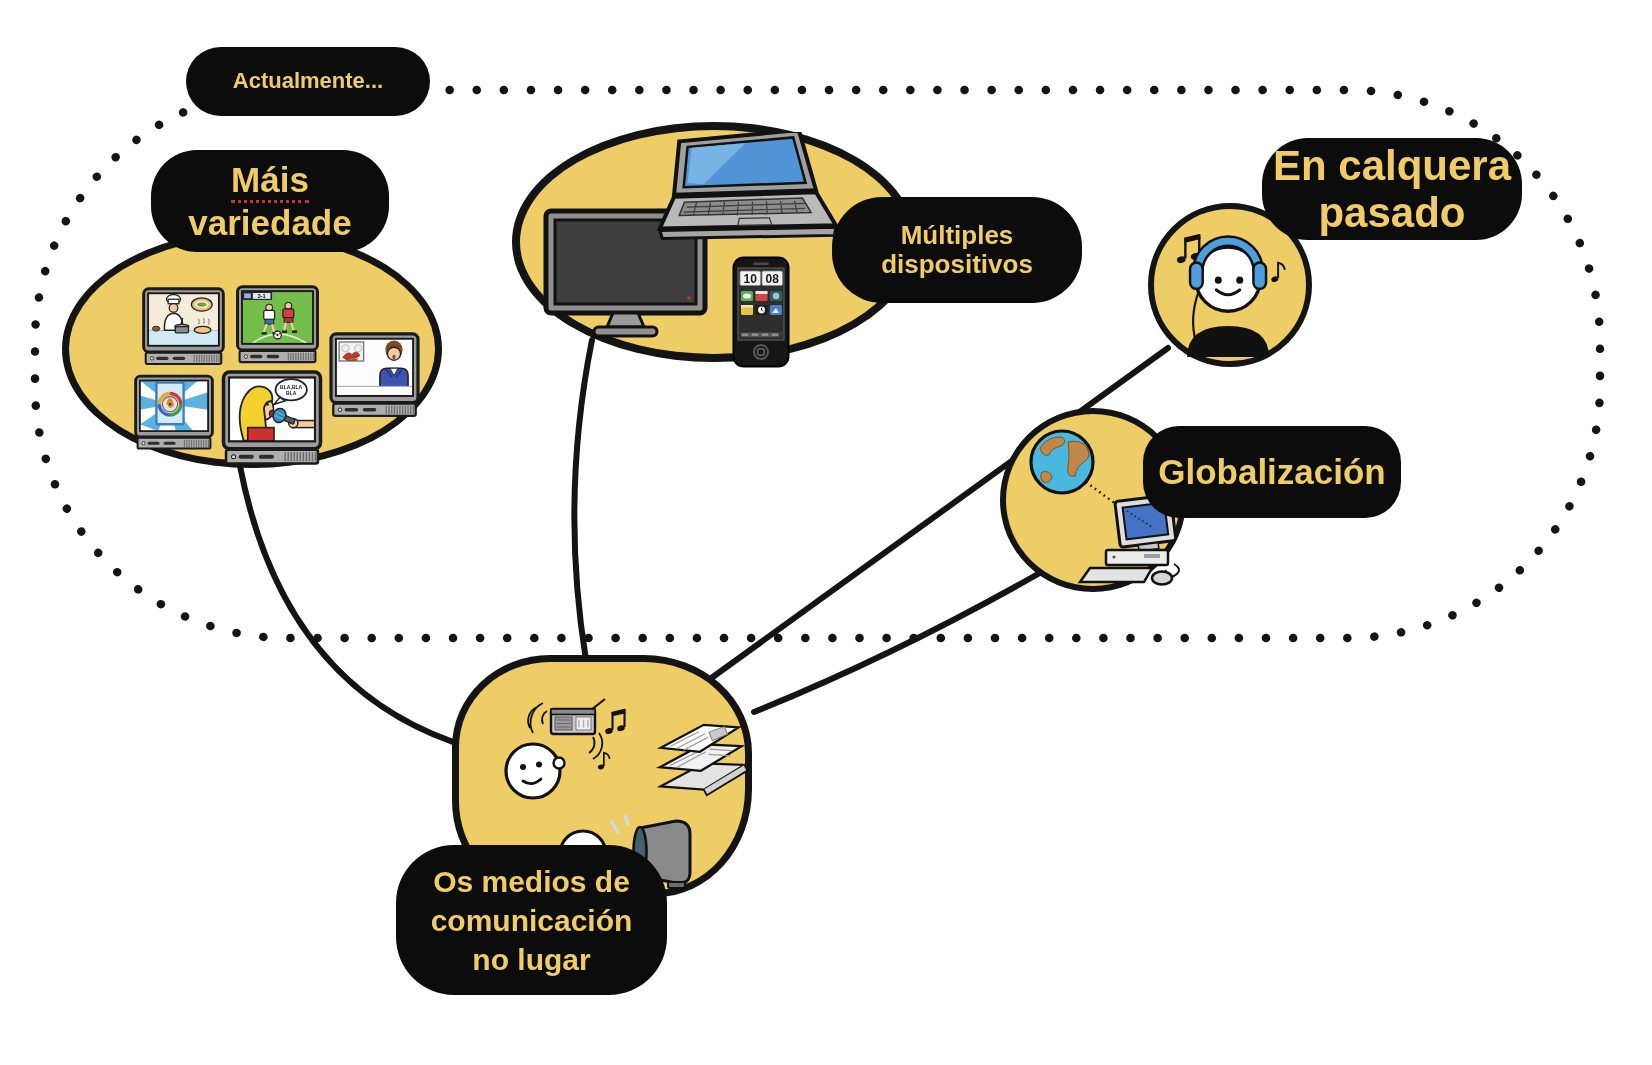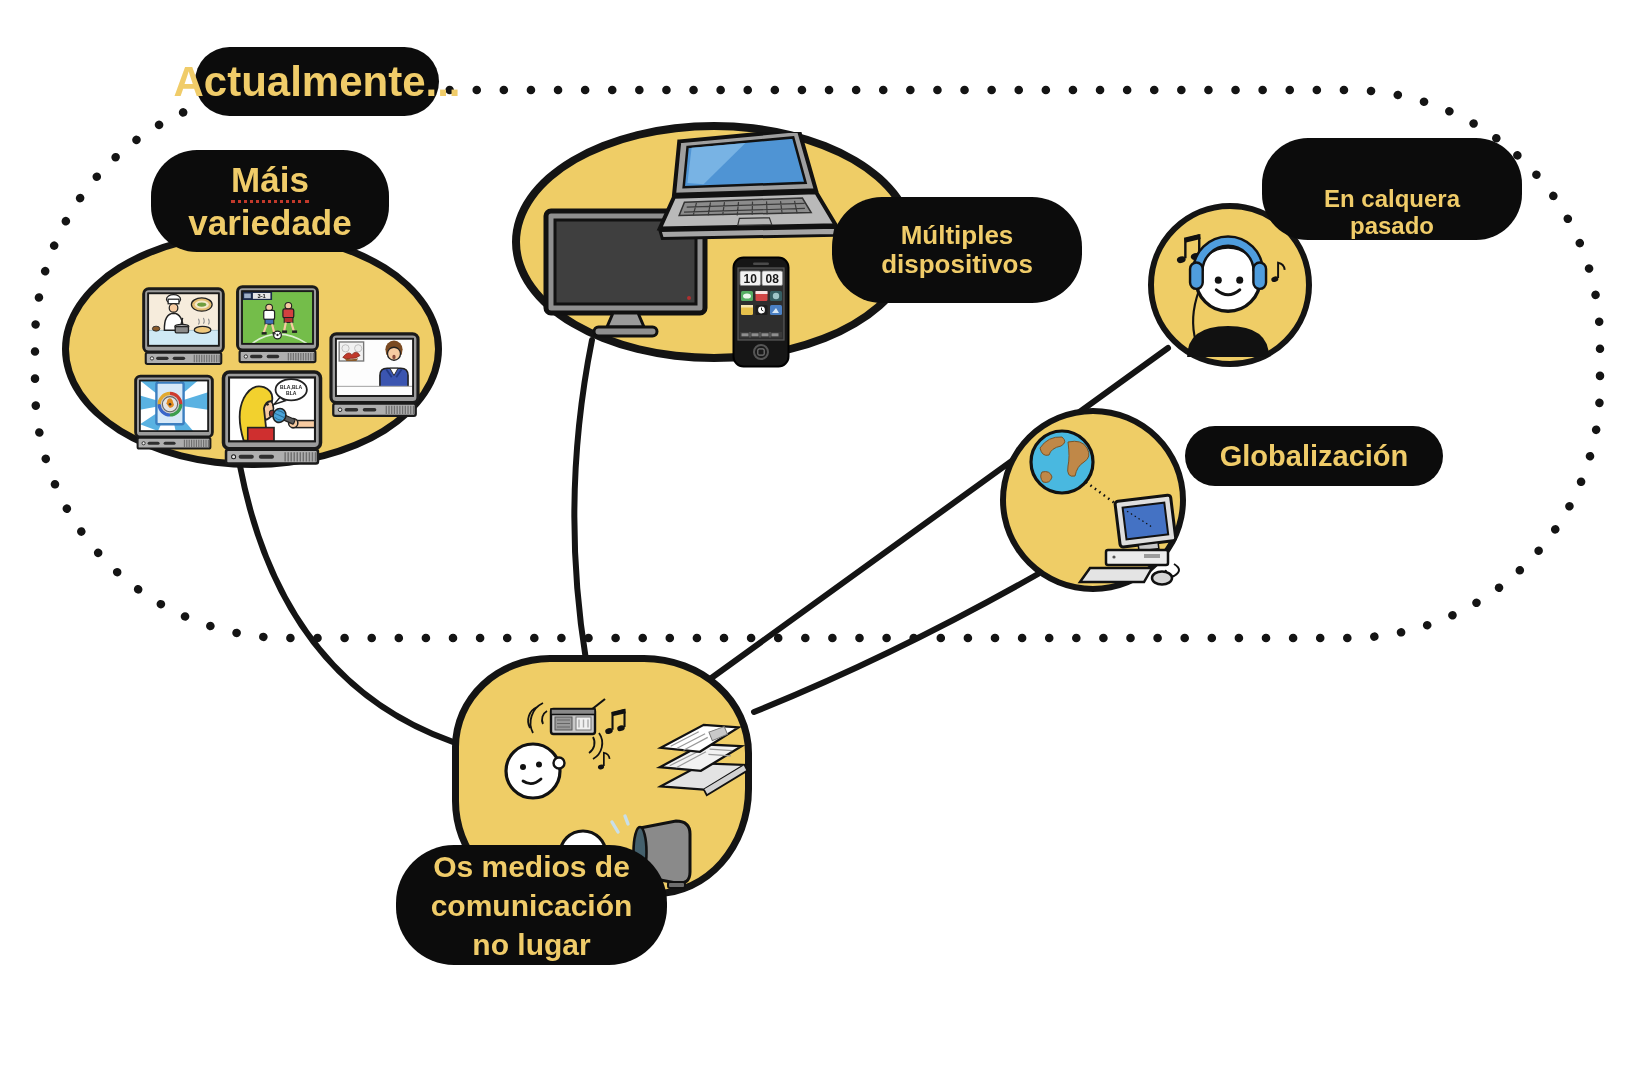--- a/index.html
+++ b/index.html
@@ -328,42 +328,42 @@
           <path d="M64 60 L58 70"></path>
         <path d="M74 12 L71 4"></path>
           <path d="M74 68 L71 76"></path>
       </g>
       <path d="M86 16 L122 9 Q136 9 136 22 L136 60 Q136 73 122 71 L86 64 Z" fill="#8a8a8a" stroke="#111" stroke-width="3"></path>
       <ellipse cx="86" cy="40" rx="6.5" ry="25" fill="#44606c" stroke="#111" stroke-width="2.6"></ellipse>
       <rect x="114" y="70" width="17" height="6" rx="2" fill="#6e6e6e" stroke="#111" stroke-width="2"></rect>
     </svg>
   </div>
 
-  <div class="pill" style="left:195px;top:47px;width:244px;height:69px;border-radius:35px;font-size:42px;">
+  <div class="pill" style="left:186px;top:47px;width:244px;height:69px;border-radius:35px;font-size:22px;">
     <span>Actualmente...</span>
   </div>
 
   <div class="pill" style="left:151px;top:150px;width:238px;height:102px;border-radius:46px;font-size:35px;text-align:right;">
     <span class="u-red">Máis</span>
     <span>variedade</span>
   </div>
 
   <div class="pill" style="left:832px;top:197px;width:250px;height:106px;border-radius:50px;font-size:26px;">
     <span>Múltiples</span>
     <span>dispositivos</span>
   </div>
 
-  <div class="pill" style="left:1262px;top:138px;width:260px;height:102px;border-radius:46px;font-size:24px;justify-content:flex-end;">
+  <div class="pill" style="left:1262px;top:138px;width:260px;height:102px;border-radius:46px;font-size:42px;">
     <span>En calquera</span>
     <span>pasado</span>
   </div>
 
-  <div class="pill" style="left:1185px;top:426px;width:258px;height:60px;border-radius:36px;font-size:29px;">
+  <div class="pill" style="left:1143px;top:426px;width:258px;height:92px;border-radius:36px;font-size:35px;">
     <span>Globalización</span>
   </div>
 
-  <div class="pill" style="left:396px;top:845px;width:271px;height:120px;border-radius:58px;font-size:30px;line-height:1.3;">
+  <div class="pill" style="left:396px;top:845px;width:271px;height:150px;border-radius:58px;font-size:30px;line-height:1.3;">
     <span>Os medios de</span>
     <span>comunicación</span>
     <span>no lugar</span>
   </div>
 
 </div>
 
 </body></html>

